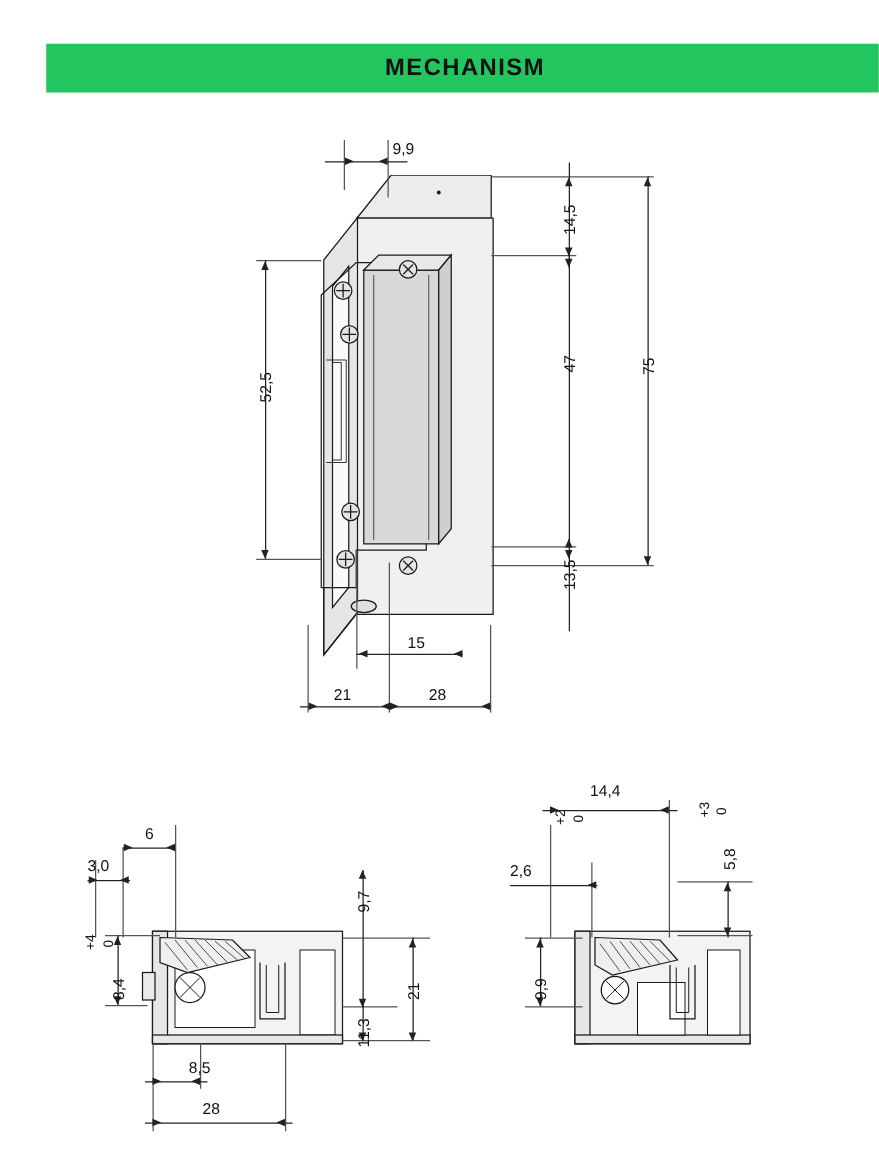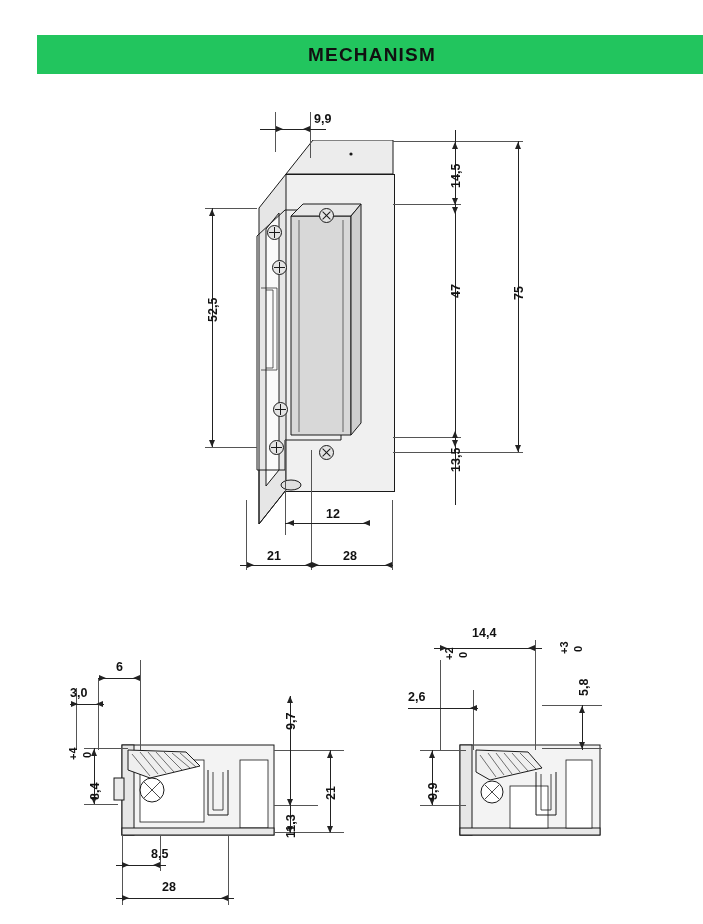--- a/index.html
+++ b/index.html
@@ -33,21 +33,21 @@
     justify-content: center;
     text-align: center;
   }
   .banner-title {
     font-size: 19px;
     font-weight: bold;
     letter-spacing: 1.2px;
     color: #111;
   }
   
-  .dwg { position: absolute; font-weight: bold; }
+  .dwg { position: absolute; }
   .ln {
     position: absolute;
     background: #1a1a1a;
   }
   .hl { height: 1px; }
   .vl { width: 1px; }
   .dim { background: #222; }
   .ext { background: #555; }
   .lbl {
     position: absolute;
@@ -192,21 +192,21 @@
     <div class="lbl rot" style="left:207px;top:322px;">52,5</div>
 
     <div class="ln vl ext" style="left:285px;top:440px;height:95px;"></div>
     <div class="ln vl ext" style="left:311px;top:450px;height:120px;"></div>
     <div class="ln vl ext" style="left:392px;top:500px;height:70px;"></div>
     <div class="ln vl ext" style="left:246px;top:500px;height:70px;"></div>
 
     <div class="ln hl dim" style="left:285px;top:523px;width:85px;"></div>
     <div class="arrow ar-l" style="left:287px;top:520px;"></div>
     <div class="arrow ar-l" style="left:363px;top:520px;"></div>
-    <div class="lbl" style="left:326px;top:508px;">12</div>
+    <div class="lbl" style="left:326px;top:508px;">15</div>
 
     <div class="ln hl dim" style="left:240px;top:565px;width:75px;"></div>
     <div class="arrow ar-r" style="left:247px;top:562px;"></div>
     <div class="arrow ar-l" style="left:305px;top:562px;"></div>
     <div class="lbl" style="left:267px;top:550px;">21</div>
 
     <div class="ln hl dim" style="left:311px;top:565px;width:82px;"></div>
     <div class="arrow ar-r" style="left:312px;top:562px;"></div>
     <div class="arrow ar-l" style="left:385px;top:562px;"></div>
     <div class="lbl" style="left:343px;top:550px;">28</div>

